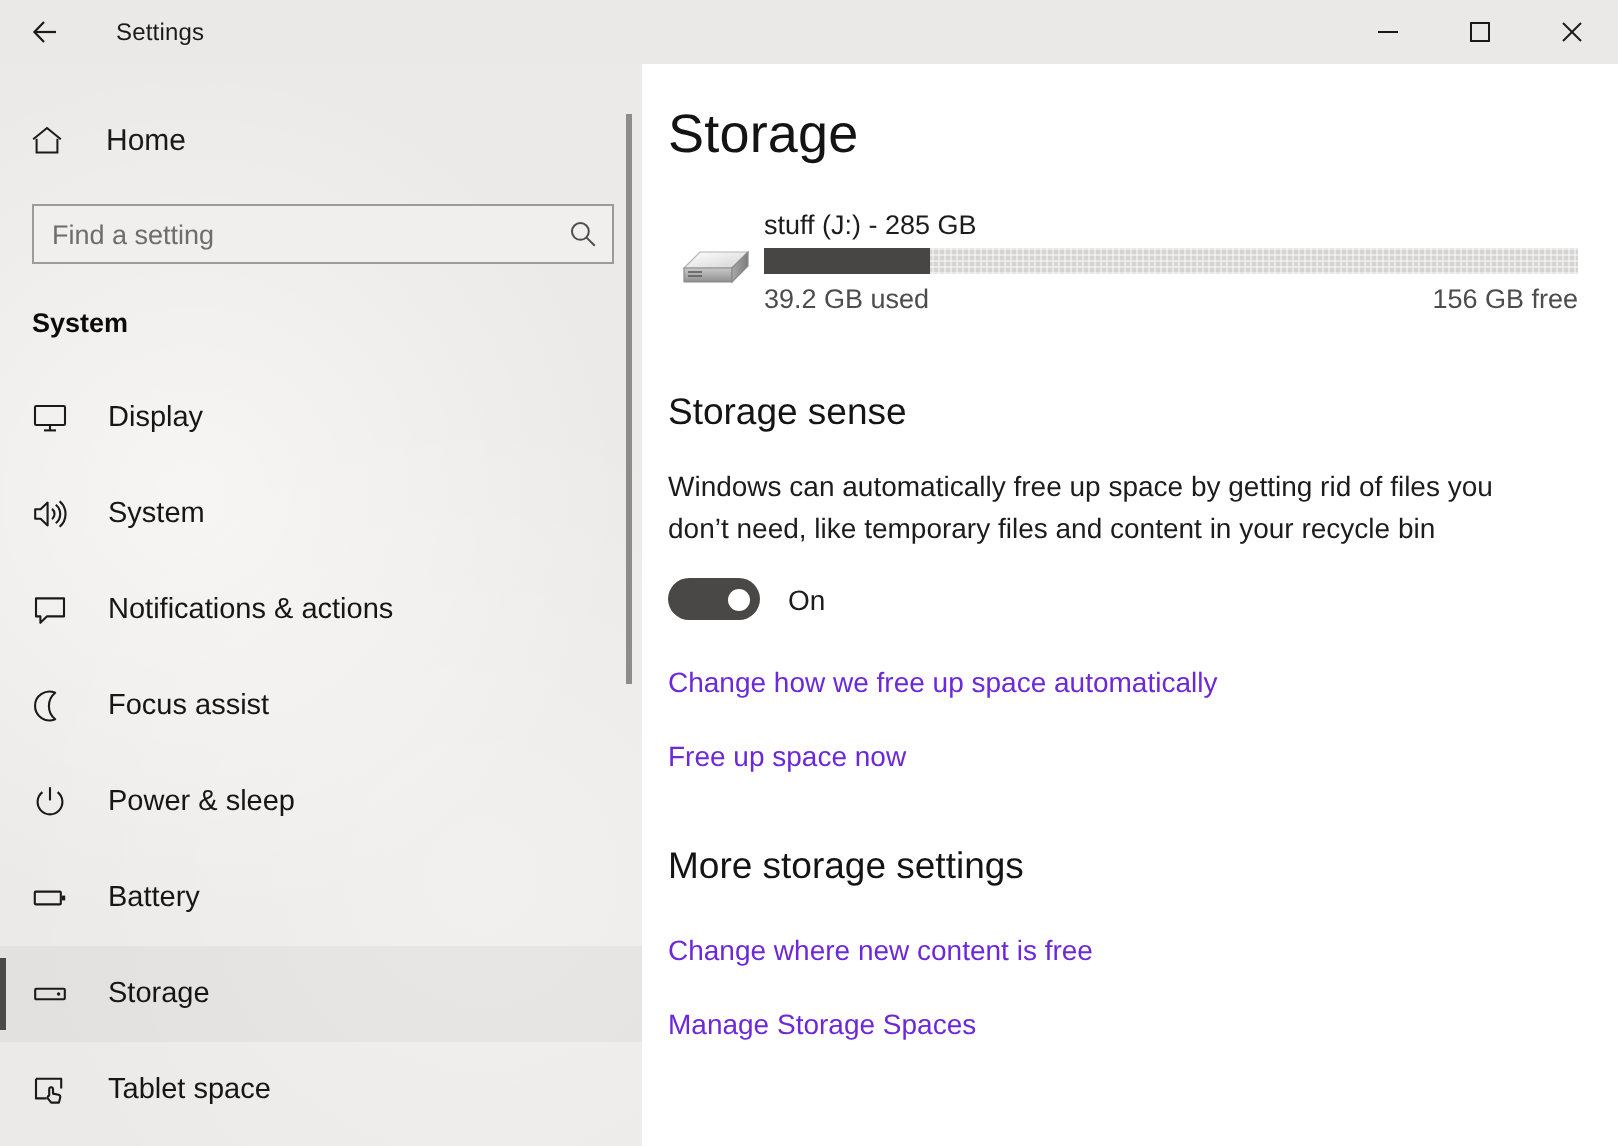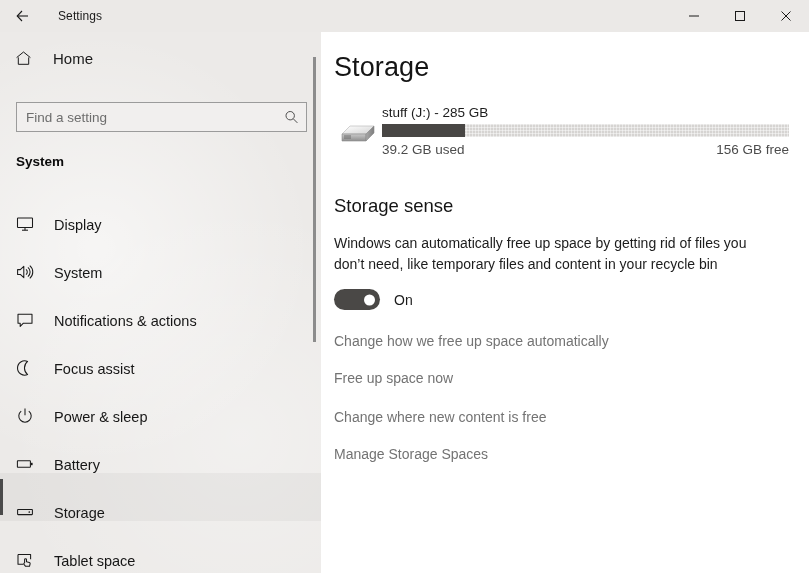--- a/index.html
+++ b/index.html
@@ -82,21 +82,21 @@
     flex: 0 0 321px;
     background: #eceae8;
     background-image:
       radial-gradient(circle at 30% 40%, rgba(255,255,255,0.55) 0%, rgba(255,255,255,0) 55%),
       radial-gradient(circle at 75% 75%, rgba(255,255,255,0.30) 0%, rgba(255,255,255,0) 50%);
     overflow: hidden;
   }
 
   .home-row {
     display: flex;
-    align-items: flex-start;
+    align-items: center;
     height: 40px;
     margin-top: 18px;
     padding-left: 15px;
     cursor: default;
   }
   .home-icon {
     width: 24px;
     display: flex;
     align-items: center;
     justify-content: flex-start;
@@ -139,21 +139,21 @@
     color: #0b0b0b;
     padding-left: 16px;
     margin-top: 22px;
     margin-bottom: 16px;
   }
 
   .nav-list { padding: 0; margin: 0; }
   .nav-item {
     position: relative;
     display: flex;
-    align-items: flex-end;
+    align-items: center;
     height: 48px;
     padding-left: 16px;
     cursor: default;
   }
   .nav-item.selected { background: rgba(0,0,0,0.035); }
   .nav-item.selected::before {
     content: "";
     position: absolute;
     left: 0;
     top: 6px;
@@ -297,21 +297,21 @@
   }
   .toggle-label {
     font-size: 14px;
     color: #1c1c1c;
     margin-left: 14px;
   }
 
   .link-row {
     display: block;
     font-size: 14px;
-    color: #737373;
+    color: #6d28d9;
     margin-top: 23px;
     cursor: default;
     text-decoration: none;
     width: fit-content;
   }
   .link-row.tight { margin-top: 21px; }
 </style>
 </head>
 <body>
 
@@ -516,19 +516,20 @@
       <div class="toggle-row">
         <div class="toggle" style="background: rgb(74, 72, 70);">
           <div class="knob"></div>
         </div>
         <span class="toggle-label">On</span>
       </div>
 
       <a class="link-row">Change how we free up space automatically</a>
       <a class="link-row tight">Free up space now</a>
 
+      <h2 class="section-title">More storage settings</h2>
 
       <a class="link-row">Change where new content is free</a>
       <a class="link-row tight">Manage Storage Spaces</a>
 
     </div>
   </div>
 </div>
 
 </body></html>

